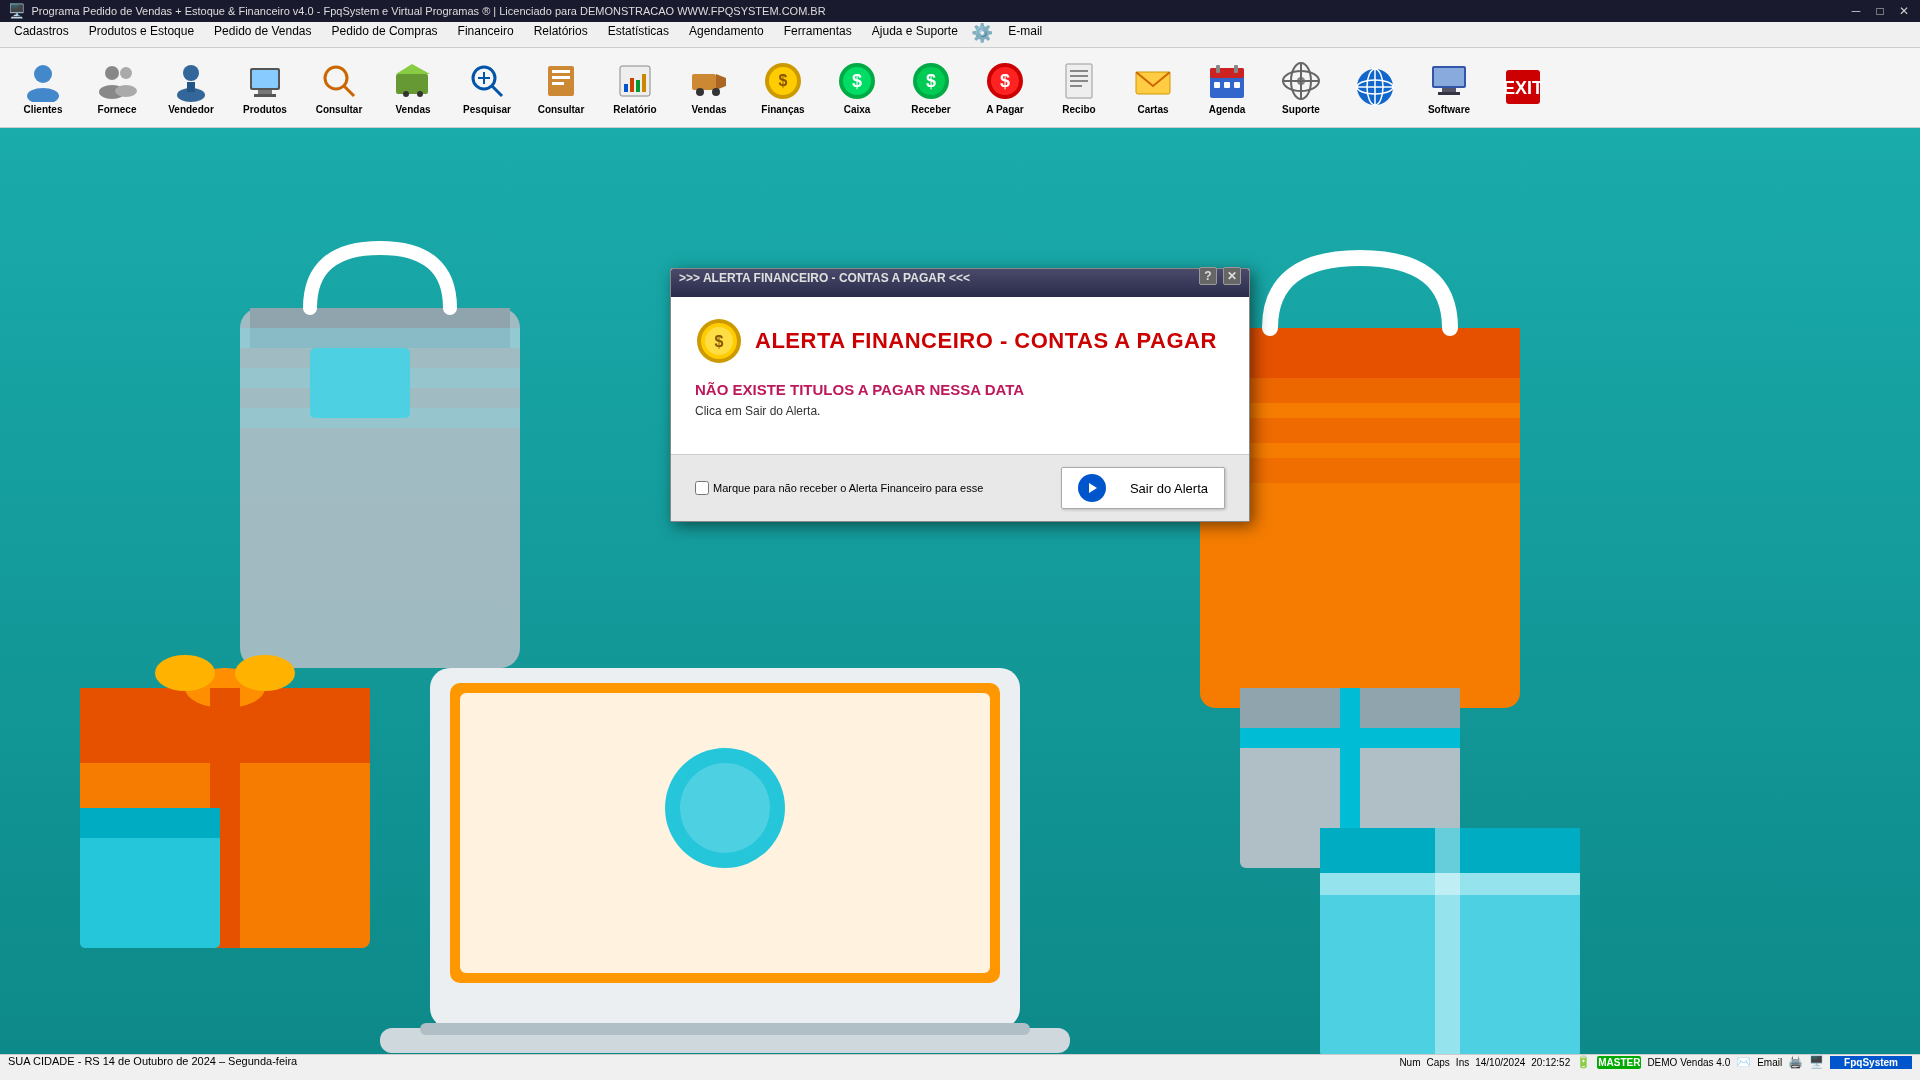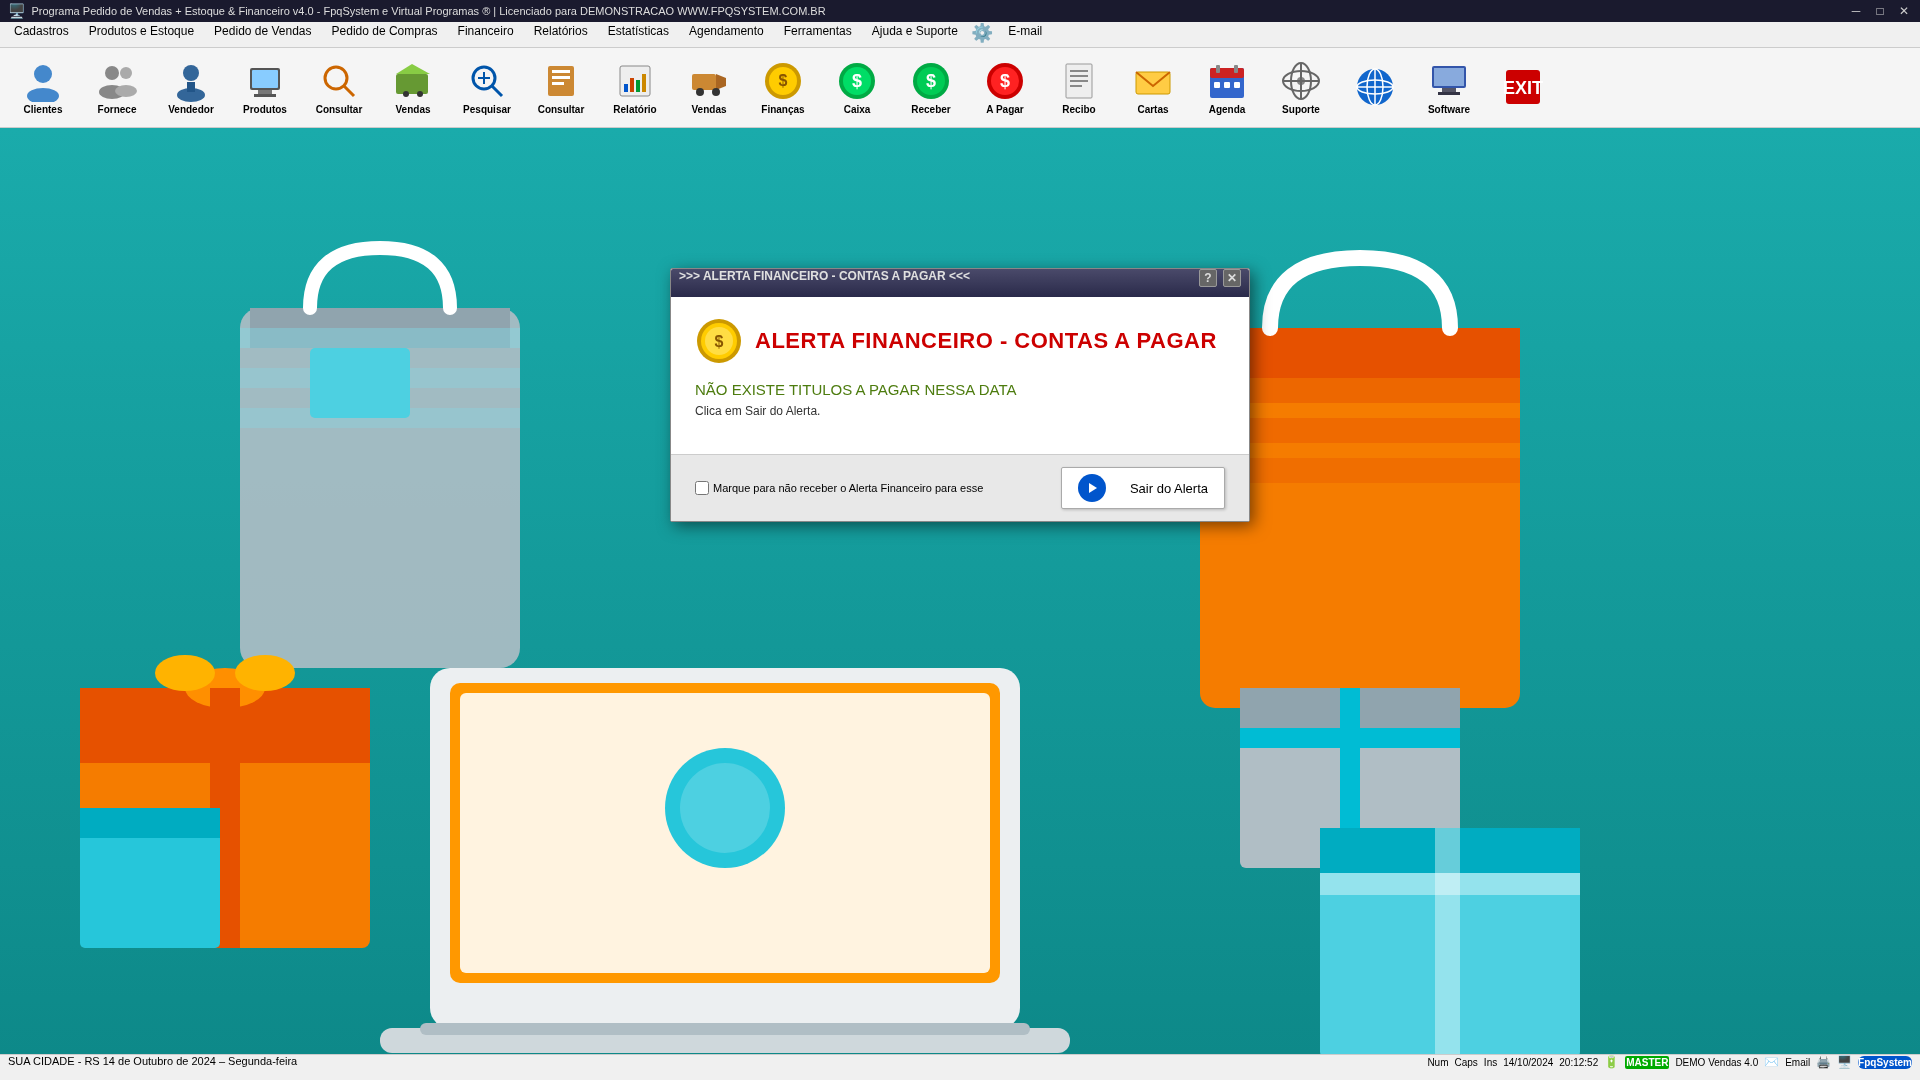--- a/index.html
+++ b/index.html
@@ -108,23 +108,23 @@
       border: 1px solid #888;
       box-shadow: 4px 4px 16px rgba(0,0,0,0.5);
       border-radius: 2px;
     }
 
     #dialog-titlebar {
       background: linear-gradient(to bottom, #4a4a6a, #2a2a4a);
       color: #e0e0e0;
       height: 28px;
       display: flex;
-      align-items: flex-start;
+      align-items: flex-end;
       justify-content: space-between;
-      padding: 0 8px;
+      padding: 12px 8px;
       font-size: 12px;
       font-weight: 600;
       border-radius: 2px 2px 0 0;
     }
     #dialog-titlebar .dialog-title-controls {
       display: flex;
       gap: 6px;
     }
     .dialog-ctrl-btn {
       width: 18px; height: 18px;
@@ -155,22 +155,22 @@
     }
     .dialog-main-title {
       color: #cc0000;
       font-size: 22px;
       font-weight: 700;
       letter-spacing: 0.5px;
     }
 
     .dialog-subtitle {
       font-size: 15px;
-      font-weight: 400;
-      color: #4d7c0f;
+      font-weight: 700;
+      color: #be185d;
       margin-bottom: 6px;
     }
     .dialog-sub-text {
       font-size: 12px;
       color: #333;
       margin-bottom: 16px;
     }
 
     .dialog-footer {
       display: flex;
@@ -234,23 +234,23 @@
       color: #000;
     }
     .status-items {
       display: flex;
       align-items: center;
       gap: 6px;
     }
     .status-badge {
       background: #0055cc;
       color: white;
-      padding: 1px 0;
+      padding: 1px 14px;
       font-size: 10px;
-      border-radius: 6px;
+      border-radius: 0;
       font-weight: 600;
     }
     .status-badge-green {
       background: #00aa00;
       color: white;
       padding: 1px 1px;
       font-size: 10px;
       border-radius: 2px;
       font-weight: 600;
     }

